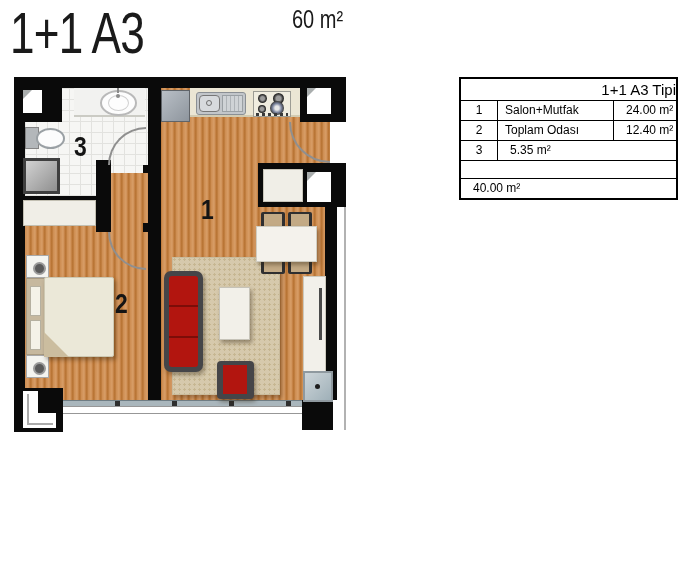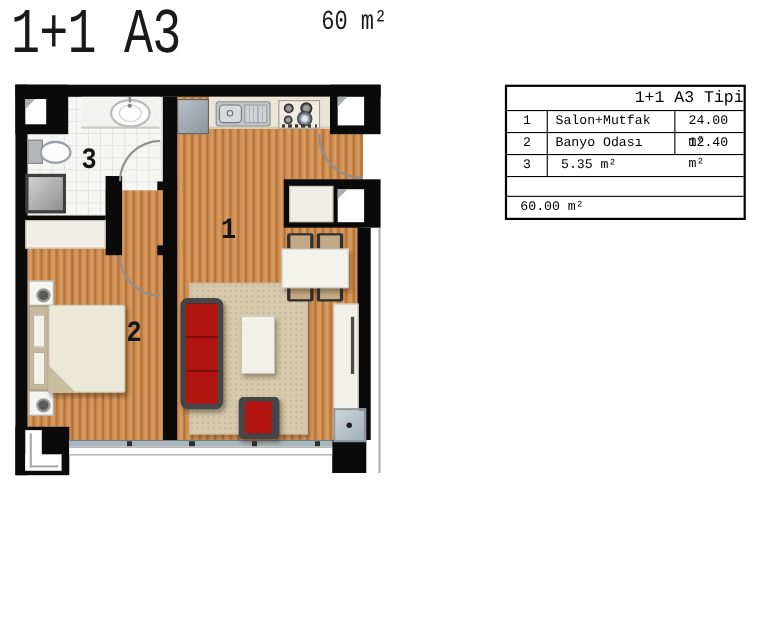--- a/index.html
+++ b/index.html
@@ -1,17 +1,17 @@
 <!DOCTYPE html>
 <html><head>
 <meta charset="utf-8">
 <style>
   html,body{margin:0;padding:0;background:#ffffff;}
   .page{position:relative;width:700px;height:570px;background:#fff;overflow:hidden;
-        font-family:Liberation Mono, monospace;}
+        font-family:Liberation Sans, sans-serif;}
   .abs{position:absolute;}
   .wall{position:absolute;background:#0a0a0a;}
   .wood{background:repeating-linear-gradient(90deg,#cd8c50 0px,#d89e68 3px,#c07b3c 5px,#b3702f 6px,#cd8c50 7px);}
   .tile{background-color:#f6f6f4;
         background-image:linear-gradient(#e2e2df 1px,transparent 1px),
                          linear-gradient(90deg,#e2e2df 1px,transparent 1px);
         background-size:11px 11px;}
   .winbox{position:absolute;background:#ffffff;}
   .fold{position:absolute;left:0;top:0;width:0;height:0;
         border-top:9px solid #a9adad;border-right:9px solid transparent;}
@@ -165,26 +165,26 @@
 
   <div class="spec">
     <div class="t-head">1+1 A3 Tipi</div>
     <div class="t-row">
       <div class="c-num">1</div>
       <div class="c-name">Salon+Mutfak</div>
       <div class="c-area">24.00 m²</div>
     </div>
     <div class="t-row">
       <div class="c-num">2</div>
-      <div class="c-name">Banyo Odası</div>
+      <div class="c-name">Toplam Odası</div>
       <div class="c-area">12.40 m²</div>
     </div>
     <div class="t-row">
       <div class="c-num">3</div>
       <div class="c-area">5.35 m²</div>
     </div>
     <div class="t-empty"></div>
     <div class="t-foot">
-      <div class="c-area">60.00 m²</div>
+      <div class="c-area">40.00 m²</div>
     </div>
   </div>
 
 </div>
 
 </body></html>

